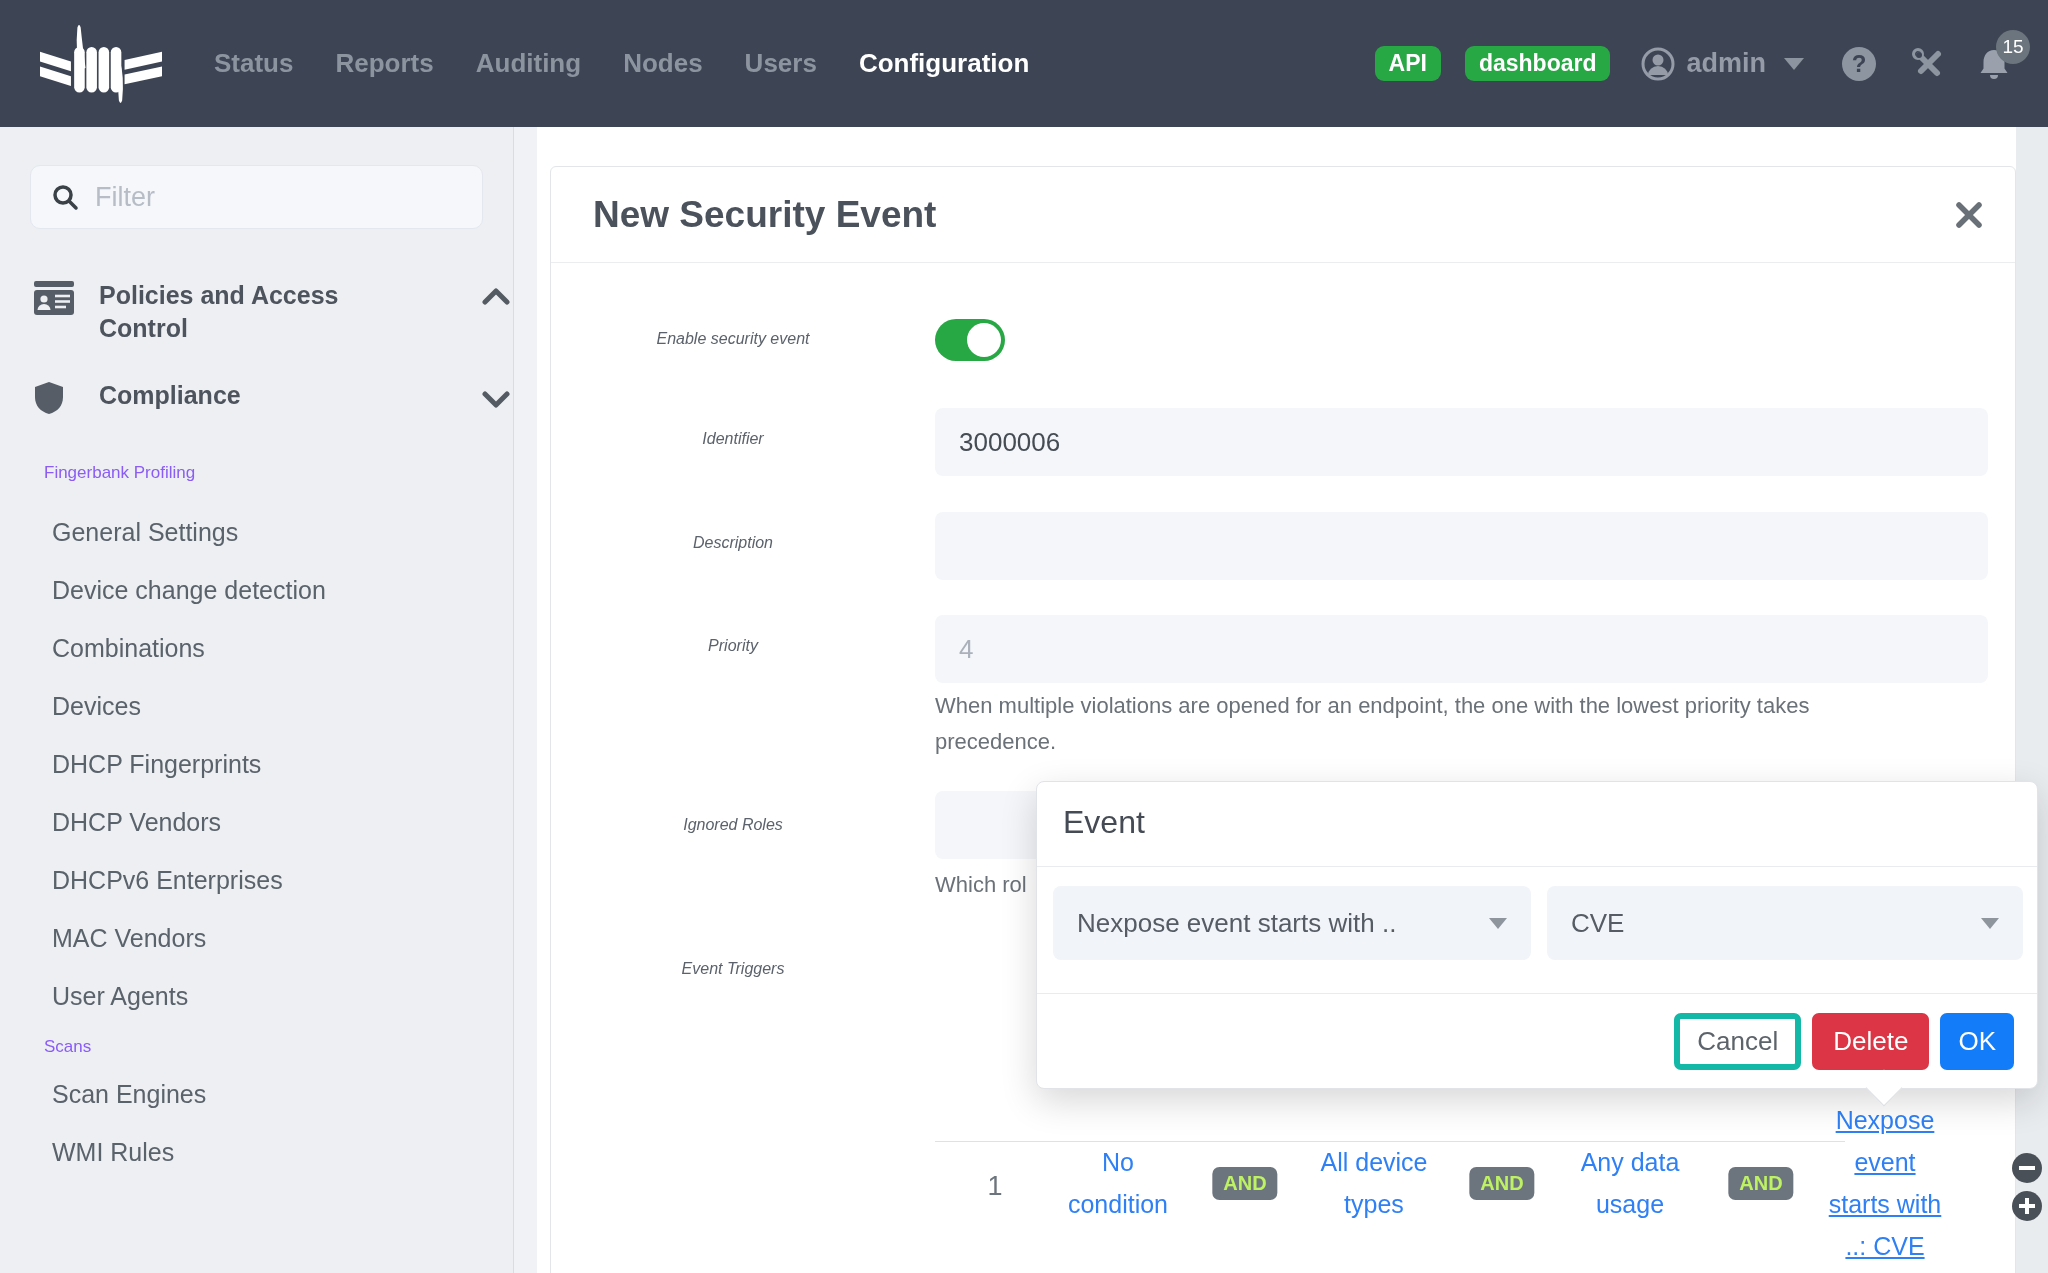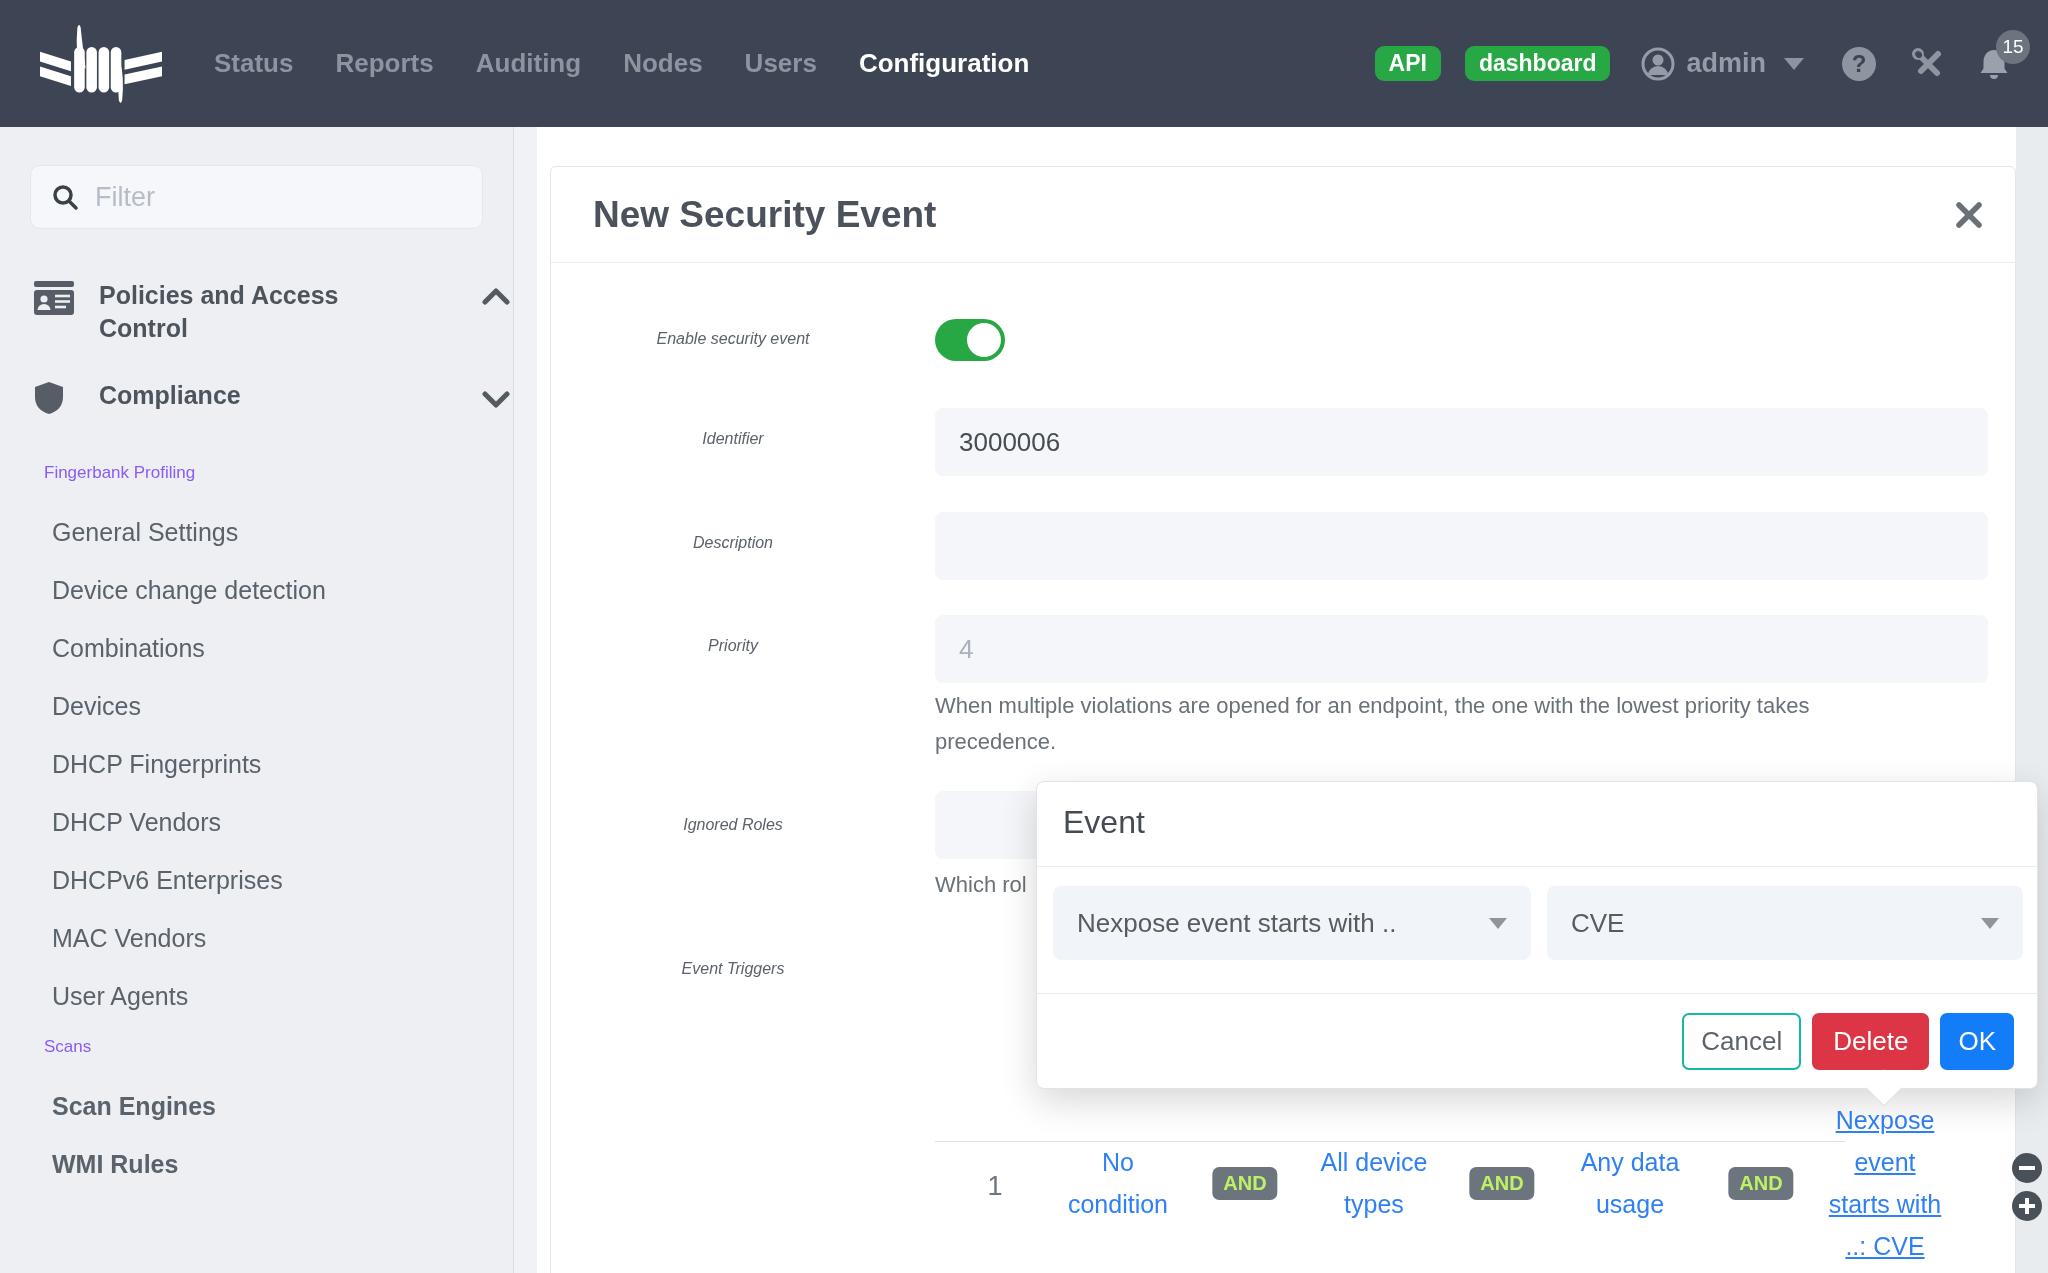--- a/index.html
+++ b/index.html
@@ -43,21 +43,21 @@
   .side-section { display:flex; align-items:flex-start; padding:0 26px 0 33px; cursor:pointer; }
   .side-section .sicon { width:42px; flex:0 0 42px; margin-top:2px; }
   .side-section .slabel { flex:1; margin-left:24px; font-size:25px; font-weight:700;
     color:#4d545d; line-height:33px; max-width:300px; }
   .side-section .chev { margin-left:auto; margin-top:8px; }
   .sec-policies { margin-top:50px; }
   .sec-compliance { margin-top:34px; }
   .side-heading { margin-top:48px; padding-left:44px; font-size:17px; color:#8b5cf6; }
   .side-heading.scans { margin-top:24px; }
   .side-items { margin-top:32px; }
-  .side-items.scan-list { margin-top:32px;font-weight:bold; }
+  .side-items.scan-list { margin-top:20px; }
   .side-item { padding-left:52px; font-size:25px; color:#5a626b; line-height:34px;
     margin-bottom:24px; cursor:pointer; }
 
   
   .main { position:absolute; left:537px; top:127px; width:1511px; height:1146px;
     background:#ffffff; }
   .edge-strip { position:absolute; right:0; top:0; width:32px; height:1146px;
     background:#e9ecef; }
   .card { position:absolute; left:13px; top:39px; width:1466px; height:1180px;
     background:#fff; border:1px solid #e3e5e8; border-radius:6px; }
@@ -106,21 +106,21 @@
     border-radius:8px; display:flex; align-items:center; padding:0 24px;
     font-size:26px; color:#555c64; cursor:pointer; }
   .pop-select .sel-caret { margin-left:auto; width:0; height:0;
     border-left:9px solid transparent; border-right:9px solid transparent;
     border-top:11px solid #8f959d; }
   .sel-1 { left:16px; width:478px; }
   .sel-2 { left:510px; width:476px; }
   .pop-footer { position:absolute; right:23px; top:231px; display:flex; gap:11px; }
   .btn { height:57px; border-radius:7px; font-size:26px; border:none; cursor:pointer;
     font-family:"Liberation Sans",sans-serif; }
-  .btn-cancel { background:#fff; border:2px solid #14b8a6; color:#5c636a; padding:0 17px; }
+  .btn-cancel { background:#fff; border:6px solid #14b8a6; color:#5c636a; padding:0 17px; }
   .btn-delete { background:#dc3545; color:#fff; padding:0 21px; }
   .btn-ok { background:#127cf9; color:#fff; padding:0 18px; }
   .pop-tail { position:absolute; left:834px; bottom:-13px; width:26px; height:26px;
     background:#fff; border-right:1px solid #dcdfe3; border-bottom:1px solid #dcdfe3;
     transform:rotate(45deg); }
 </style>
 </head>
 <body>
 
 <nav class="navbar">

